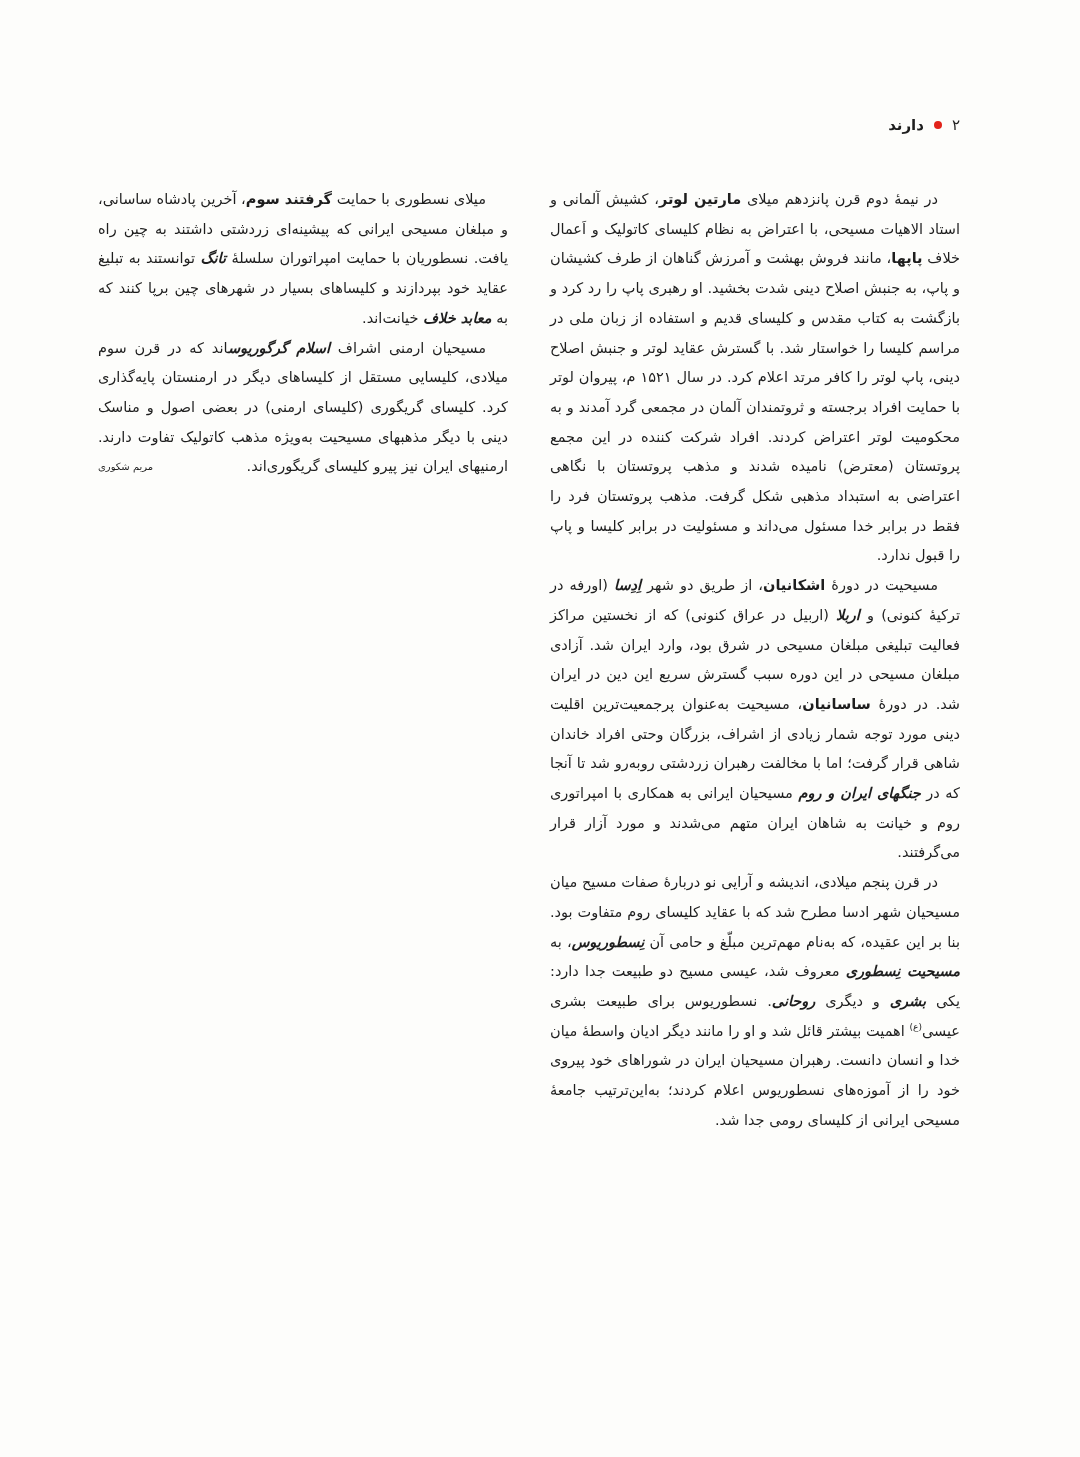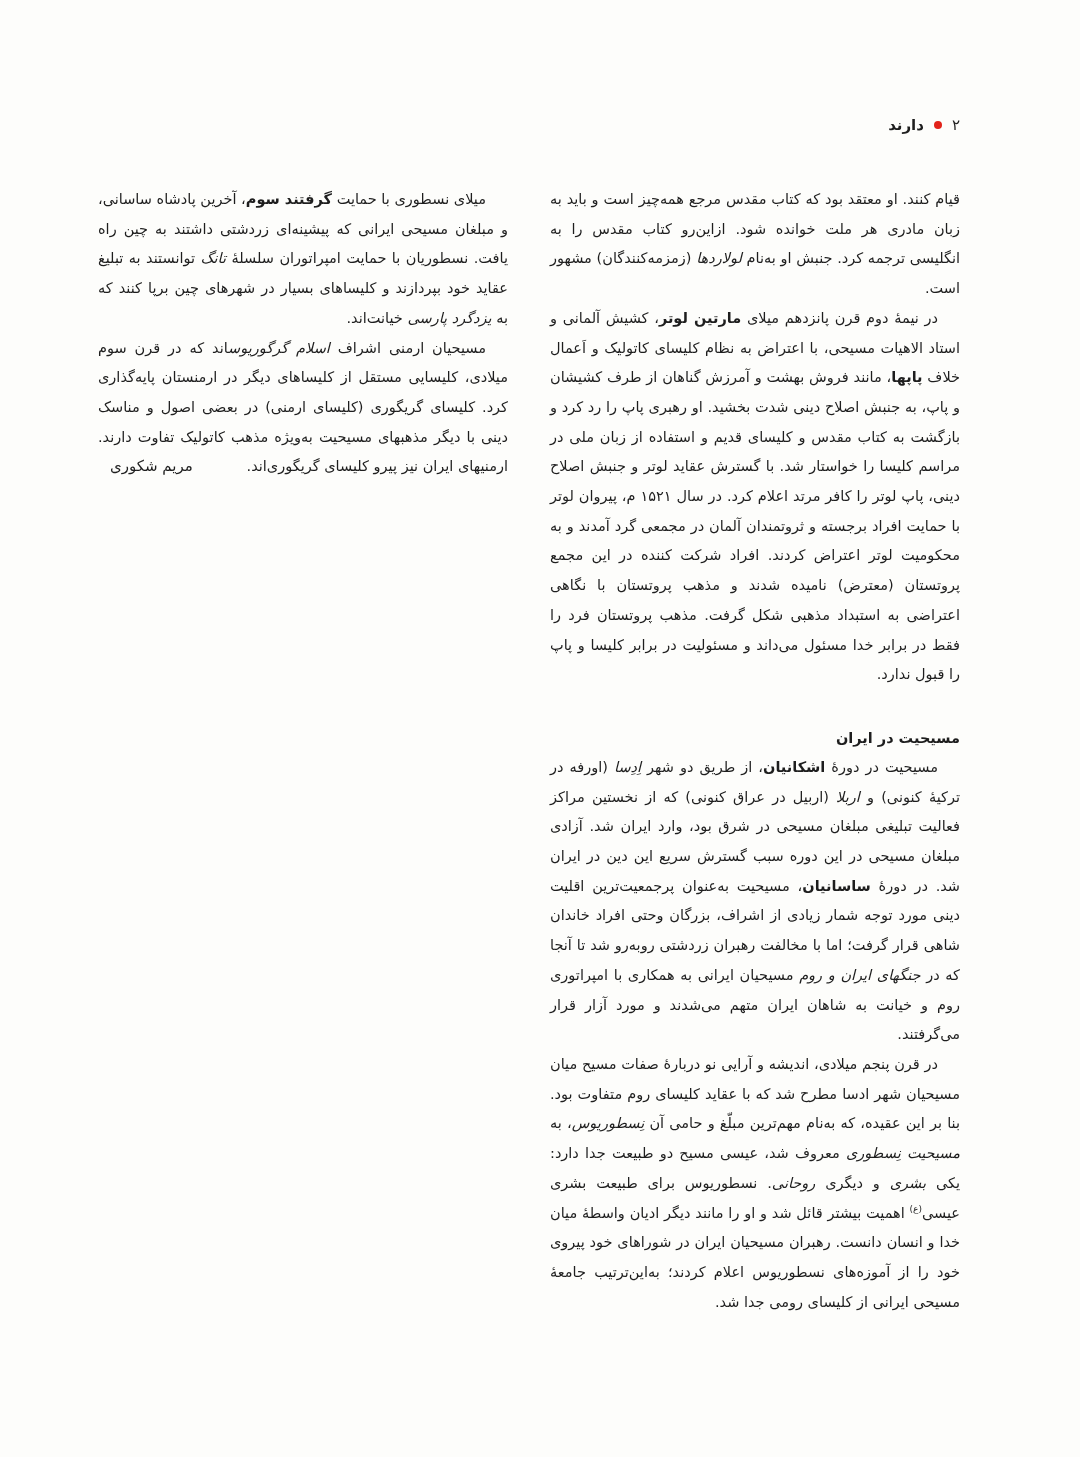--- a/index.html
+++ b/index.html
@@ -24,38 +24,36 @@
     width: 410px;
     direction: rtl; text-align: justify;
     font-size: 14.5px; line-height: 29.7px;
   }
   .col-right { right: 120px; }
   .col-left { left: 98px; }
   p { margin: 0; text-indent: 0; }
   p.ind { text-indent: 22px; }
   .sec-title { font-weight: bold; font-size: 14.5px; margin-top: 34px; line-height: 29px; }
   b { font-weight: bold; }
-  i.bi { font-style: italic; font-weight: normal; }
+  i.bi { font-style: italic; font-weight: bold; }
   sup { font-size: 9px; line-height: 0; }
-  .sig { font-size: 15px; float: left; margin-left: 12px; }
+  .sig { font-size: 10px; float: left; margin-left: 0; }
 </style>
 </head>
 <body>
 
 <div class="header">
   <span class="num">۲</span>
   <span class="dot"></span>
   <span>دارند</span>
 </div>
 
 <div class="col col-right">
-  <p><span>قیام کنند. او معتقد بود که کتاب مقدس مرجع همه‌چیز است و باید به زبان مادری هر ملت خوانده شود. ازاین‌رو کتاب مقدس را به انگلیسی ترجمه کرد. جنبش او به‌نام</span> <i class="bi">لولاردها</i> <span>(زمزمه‌کنندگان) مشهور است.</span></p>
   <p class="ind"><span>در نیمهٔ دوم قرن پانزدهم میلای</span> <b>مارتین لوتر</b><span>، کشیش آلمانی و استاد الاهیات مسیحی، با اعتراض به نظام کلیسای کاتولیک و اَعمال خلاف</span> <b>پاپها</b><span>، مانند فروش بهشت و آمرزش گناهان از طرف کشیشان و پاپ، به جنبش اصلاح دینی شدت بخشید. او رهبری پاپ را رد کرد و بازگشت به کتاب مقدس و کلیسای قدیم و استفاده از زبان ملی در مراسم کلیسا را خواستار شد. با گسترش عقاید لوتر و جنبش اصلاح دینی، پاپ لوتر را کافر مرتد اعلام کرد. در سال ۱۵۲۱ م، پیروان لوتر با حمایت افراد برجسته و ثروتمندان آلمان در مجمعی گرد آمدند و به محکومیت لوتر اعتراض کردند. افراد شرکت کننده در این مجمع پروتستان (معترض) نامیده شدند و مذهب پروتستان با نگاهی اعتراضی به استبداد مذهبی شکل گرفت. مذهب پروتستان فرد را فقط در برابر خدا مسئول می‌داند و مسئولیت در برابر کلیسا و پاپ را قبول ندارد.</span></p>
 
-  <div class="sec-title">مسیحیت در ایران</div>
   <p class="ind"><span>مسیحیت در دورهٔ</span> <b>اشکانیان</b><span>، از طریق دو شهر</span> <i class="bi">اِدِسا</i> <span>(اورفه در ترکیهٔ کنونی) و</span> <i class="bi">اربلا</i> <span>(اربیل در عراق کنونی) که از نخستین مراکز فعالیت تبلیغی مبلغان مسیحی در شرق بود، وارد ایران شد. آزادی مبلغان مسیحی در این دوره سبب گسترش سریع این دین در ایران شد. در دورهٔ</span> <b>ساسانیان</b><span>، مسیحیت به‌عنوان پرجمعیت‌ترین اقلیت دینی مورد توجه شمار زیادی از اشراف، بزرگان وحتی افراد خاندان شاهی قرار گرفت؛ اما با مخالفت رهبران زردشتی روبه‌رو شد تا آنجا که در</span> <i class="bi">جنگهای ایران و روم</i> <span>مسیحیان ایرانی به همکاری با امپراتوری روم و خیانت به شاهان ایران متهم می‌شدند و مورد آزار قرار می‌گرفتند.</span></p>
   <p class="ind"><span>در قرن پنجم میلادی، اندیشه و آرایی نو دربارهٔ صفات مسیح میان مسیحیان شهر ادسا مطرح شد که با عقاید کلیسای روم متفاوت بود. بنا بر این عقیده، که به‌نام مهم‌ترین مبلّغ و حامی آن</span> <i class="bi">نِسطوریوس</i><span>، به</span> <i class="bi">مسیحیت نِسطوری</i> <span>معروف شد، عیسی مسیح دو طبیعت جدا دارد: یکی</span> <i class="bi">بشری</i> <span>و دیگری</span> <i class="bi">روحانی</i><span>. نسطوریوس برای طبیعت بشری عیسی</span><sup>(ع)</sup> <span>اهمیت بیشتر قائل شد و او را مانند دیگر ادیان واسطهٔ میان خدا و انسان دانست. رهبران مسیحیان ایران در شوراهای خود پیروی خود را از آموزه‌های نسطوریوس اعلام کردند؛ به‌این‌ترتیب جامعهٔ مسیحی ایرانی از کلیسای رومی جدا شد.</span></p>
 </div>
 
 <div class="col col-left">
-  <p class="ind"><span>میلای نسطوری با حمایت</span> <b>گرفتند سوم</b><span>، آخرین پادشاه ساسانی، و مبلغان مسیحی ایرانی که پیشینه‌ای زردشتی داشتند به چین راه یافت. نسطوریان با حمایت امپراتوران سلسلهٔ</span> <i class="bi">تانگ</i> <span>توانستند به تبلیغ عقاید خود بپردازند و کلیساهای بسیار در شهرهای چین برپا کنند که به</span> <i class="bi">یزدگرد پارسی</i> <span>خیانت‌اند.</span></p>
+  <p class="ind"><span>میلای نسطوری با حمایت</span> <b>گرفتند سوم</b><span>، آخرین پادشاه ساسانی، و مبلغان مسیحی ایرانی که پیشینه‌ای زردشتی داشتند به چین راه یافت. نسطوریان با حمایت امپراتوران سلسلهٔ</span> <i class="bi">تانگ</i> <span>توانستند به تبلیغ عقاید خود بپردازند و کلیساهای بسیار در شهرهای چین برپا کنند که به</span> <i class="bi">معابد خلاف</i> <span>خیانت‌اند.</span></p>
   <p class="ind"><span>مسیحیان ارمنی اشراف </span><i class="bi">اسلام گرگوریوس</i><span>اند که در قرن سوم میلادی، کلیسایی مستقل از کلیساهای دیگر در ارمنستان پایه‌گذاری کرد. کلیسای گریگوری (کلیسای ارمنی) در بعضی اصول و مناسک دینی با دیگر مذهبهای مسیحیت به‌ویژه مذهب کاتولیک تفاوت دارند. ارمنیهای ایران نیز پیرو کلیسای گریگوری‌اند.</span><span class="sig">مریم شکوری</span></p>
 </div>
 
 </body></html>

